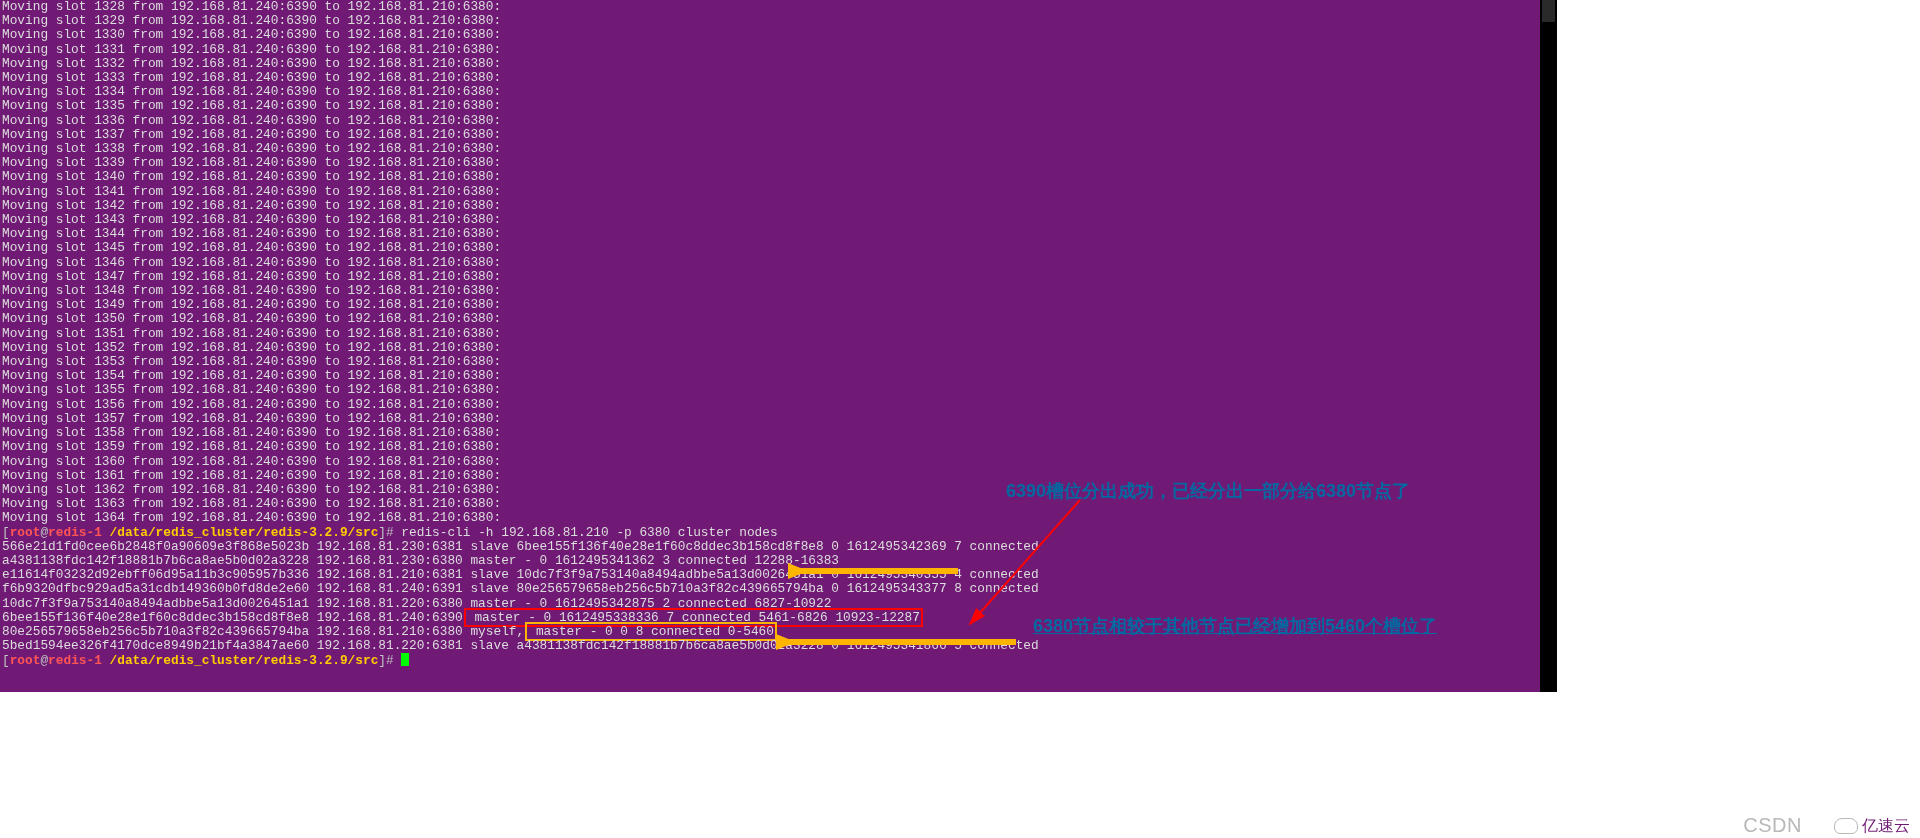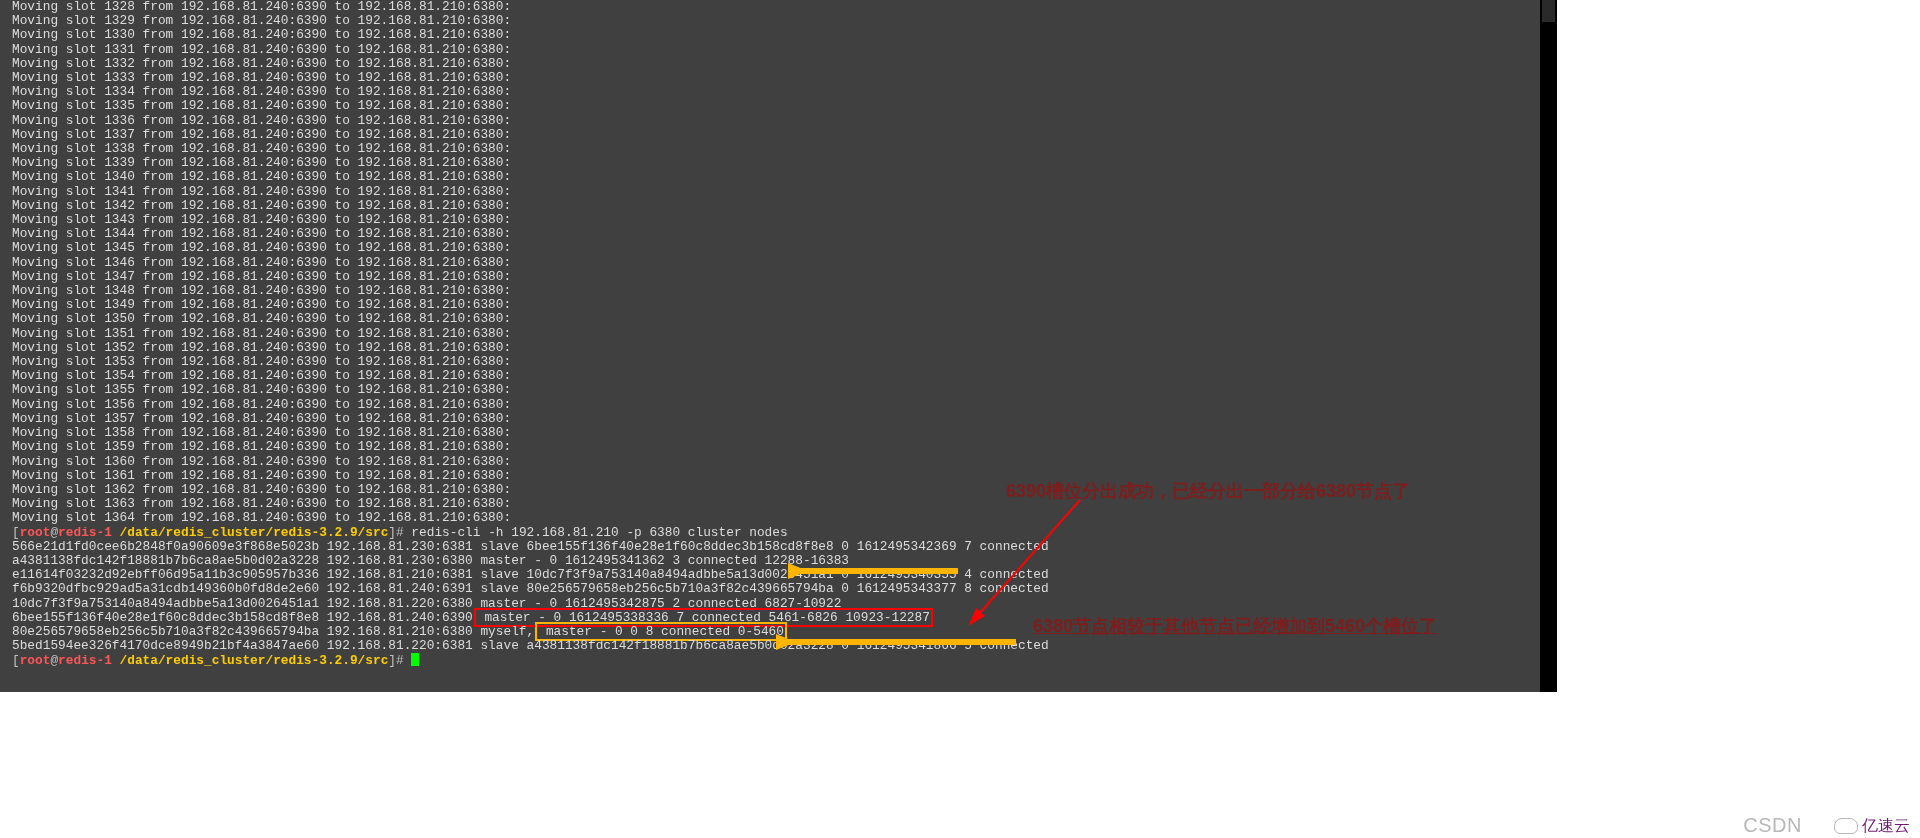--- a/index.html
+++ b/index.html
@@ -13,24 +13,24 @@
     line-height: 14.2px;
     overflow: hidden;
     position: relative;
   }
   .terminal {
     position: absolute;
     left: 0;
     top: 0;
     width: 1557px;
     height: 692px;
-    background: #404040;
+    background: #701a75;
     color: #dcdcdc;
     white-space: pre;
-    padding: 0 12px;
+    padding: 0 2px;
     box-sizing: border-box;
     overflow: hidden;
   }
   .terminal-scrollbar {
     position: absolute;
     top: 0;
     left: 1540px;
     width: 17px;
     height: 692px;
     background: #000;
@@ -64,21 +64,21 @@
     margin: 7px 1px;
   }
   .hl-yellow {
     border: 2px solid #ffb400;
     box-sizing: border-box;
     padding: 0 1px;
     margin: 8px 1px;
   }
   .annotation {
     position: absolute;
-    color: #7f1d1d;
+    color: #0369a1;
     font-family: "SimSun", "Microsoft YaHei", sans-serif;
     font-size: 18px;
     font-weight: bold;
     white-space: nowrap;
   }
   svg.arrow {
     position: absolute;
     pointer-events: none;
   }
   .watermark-csdn {

